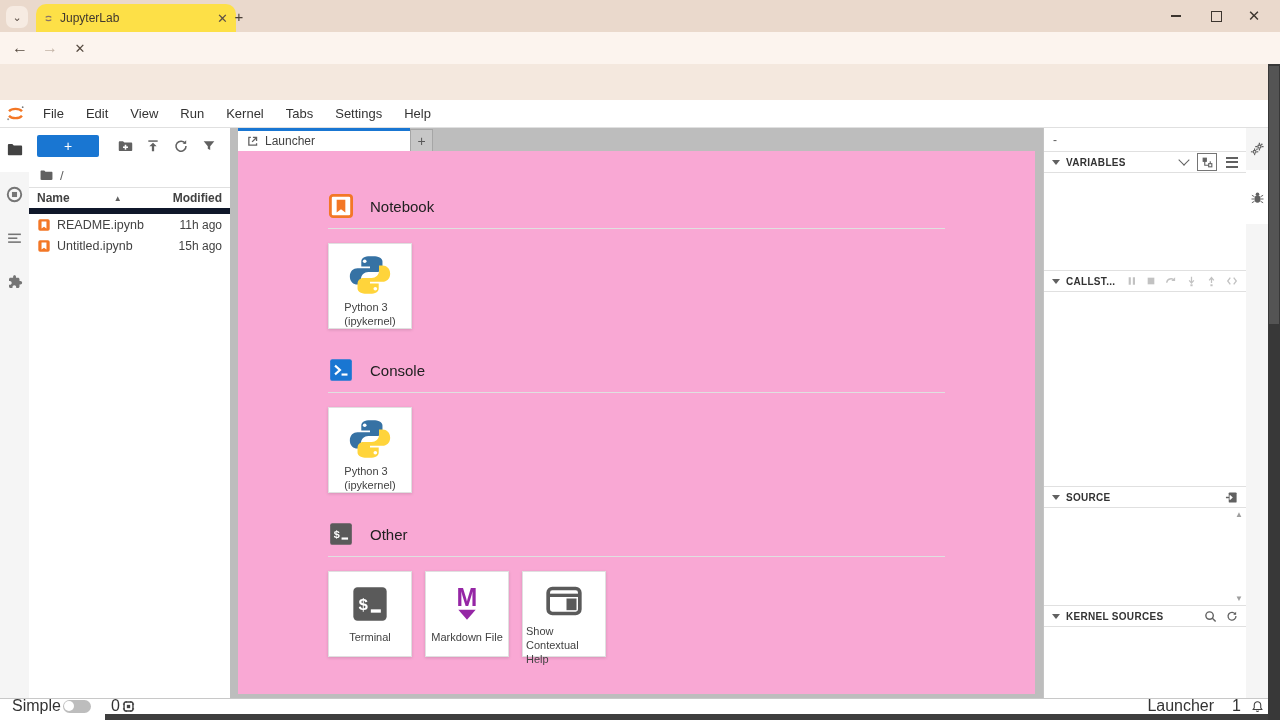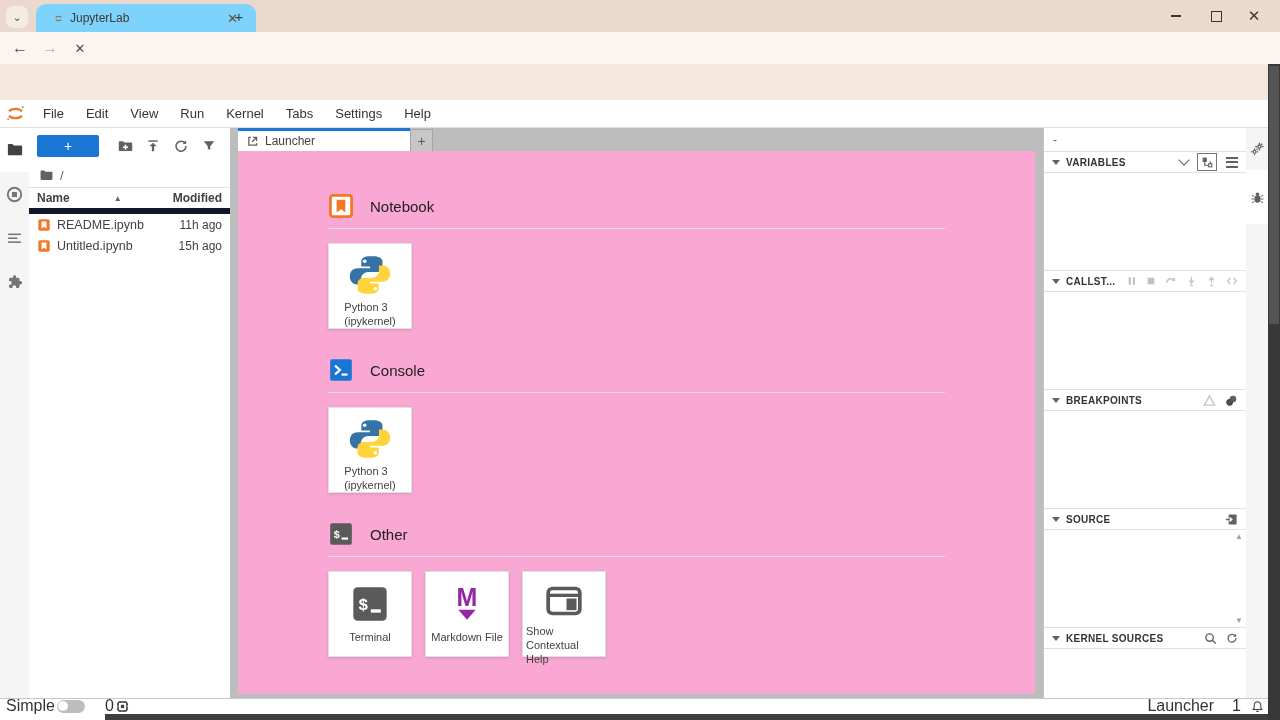--- a/index.html
+++ b/index.html
@@ -6,22 +6,22 @@
   #stage{position:relative;width:1280px;height:720px;background:#fff;overflow:hidden;
          font-family:"Liberation Sans",sans-serif;color:#333;}
   .abs{position:absolute;}
   .flex{display:flex;align-items:center;}
   svg{display:block;}
 
   
   .tabstrip{left:0;top:0;width:1280px;height:32px;background:#ead9cc;}
   .tab-search{left:6px;top:6px;width:22px;height:22px;border-radius:7px;background:#f6ebe2;
               justify-content:center;color:#5d5048;font-size:11px;}
-  .browser-tab{left:36px;top:4px;width:184px;height:28px;background:#7dd3fc;
-               border-radius:10px 10px 0 0;padding:0 18px;gap:7px;}
+  .browser-tab{left:36px;top:4px;width:184px;height:28px;background:#fde047;
+               border-radius:10px 10px 0 0;padding:0 8px;gap:7px;}
   .tab-title{font-size:12px;color:#41382f;flex:1;white-space:nowrap;overflow:hidden;}
   .tab-close{font-size:13px;color:#5d5048;cursor:default;}
   .favicon-dot{width:9px;height:9px;}
   .newtab{left:230px;top:7px;width:18px;height:18px;justify-content:center;font-size:15px;color:#4a4038;}
   .wctl{top:0;height:32px;width:40px;justify-content:center;color:#3c352e;}
   .min-bar{width:10px;height:2px;background:#3c352e;}
   .max-box{width:9px;height:9px;border:1.5px solid #3c352e;}
   .close-x{font-size:15px;}
 
   .btoolbar{left:0;top:32px;width:1280px;height:32px;background:#fcf4ee;}
@@ -115,21 +115,21 @@
           flex-direction:column;justify-content:space-between;align-items:center;color:#9e9e9e;
           font-size:8px;}
 
   .abar-r{left:1246px;top:0;width:22px;height:570px;background:#f5f5f5;}
   .abr-item{width:22px;height:50px;display:flex;align-items:center;justify-content:center;color:#616161;}
   .abr-item.active{background:#fff;}
 
   
   .statusbar{left:0;top:698px;width:1268px;height:16px;background:#fff;border-top:1px solid #c8c8c8;
              font-size:12px;color:#424242;}
-  .sb-left{left:6px;top:698px;height:16px;gap:2px;}
+  .sb-left{left:12px;top:698px;height:16px;gap:2px;}
   .toggle{width:28px;height:13px;border-radius:7px;background:#bdbdbd;position:relative;}
   .toggle i{position:absolute;left:1.5px;top:1.5px;width:10px;height:10px;border-radius:50%;background:#fff;}
   .sb-right{top:698px;right:16px;height:16px;gap:10px;position:absolute;}
 
   .hscroll{left:105px;top:714px;width:1163px;height:6px;background:#3e3e3e;}
   .vscroll{left:1268px;top:64px;width:12px;height:656px;background:#383838;}
   .vscroll i{position:absolute;left:1px;top:2px;width:10px;height:258px;background:#545454;}
 </style>
 </head>
 <body>
@@ -462,34 +462,20 @@
               <path d="M7 9V2.5M4 5.5L7 2l3 3.5" fill="none" stroke="currentColor" stroke-width="1.6"></path>
               <rect x="5.6" y="10.6" width="2.8" height="2.4" fill="currentColor"></rect>
             </svg>
           <svg viewBox="0 0 14 14" width="12" height="12">
               <path d="M5 3L2 7l3 4M9 3l3 4-3 4" fill="none" stroke="currentColor" stroke-width="1.5"></path>
             </svg>
         </span>
       </div>
       <div class="dbg-c" style="height:97px;"></div>
 
-      <div class="dbg-h">
-        <i class="caret-dn"></i>
-        <span class="t">BREAKPOINTS</span>
-        <span class="dbg-ics">
-          <svg viewBox="0 0 14 14" width="13" height="13" style="color:#c2c2c2">
-              <path d="M7 2l5.5 10h-11z" fill="none" stroke="currentColor" stroke-width="1.4"></path>
-            </svg>
-          <svg viewBox="0 0 14 14" width="13" height="13" fill="#616161">
-              <circle cx="8.6" cy="5.4" r="3.6"></circle>
-              <circle cx="5" cy="9" r="3.6" fill="#444"></circle>
-              <path d="M3 11l8-8" stroke="#616161" stroke-width="1.2"></path>
-            </svg>
-        </span>
-      </div>
       <div class="dbg-c" style="height:97px;"></div>
 
       <div class="dbg-h">
         <i class="caret-dn"></i>
         <span class="t">SOURCE</span>
         <span class="dbg-ics">
           <svg viewBox="0 0 14 14" width="13" height="13">
             <rect x="4" y="1.5" width="8.5" height="11" rx="1" fill="#616161"></rect>
             <path d="M1 7h6M5 4.8L7.4 7 5 9.2" fill="none" stroke="#fff" stroke-width="1.4"></path>
             <path d="M1 7h4" stroke="#616161" stroke-width="1.6"></path>

